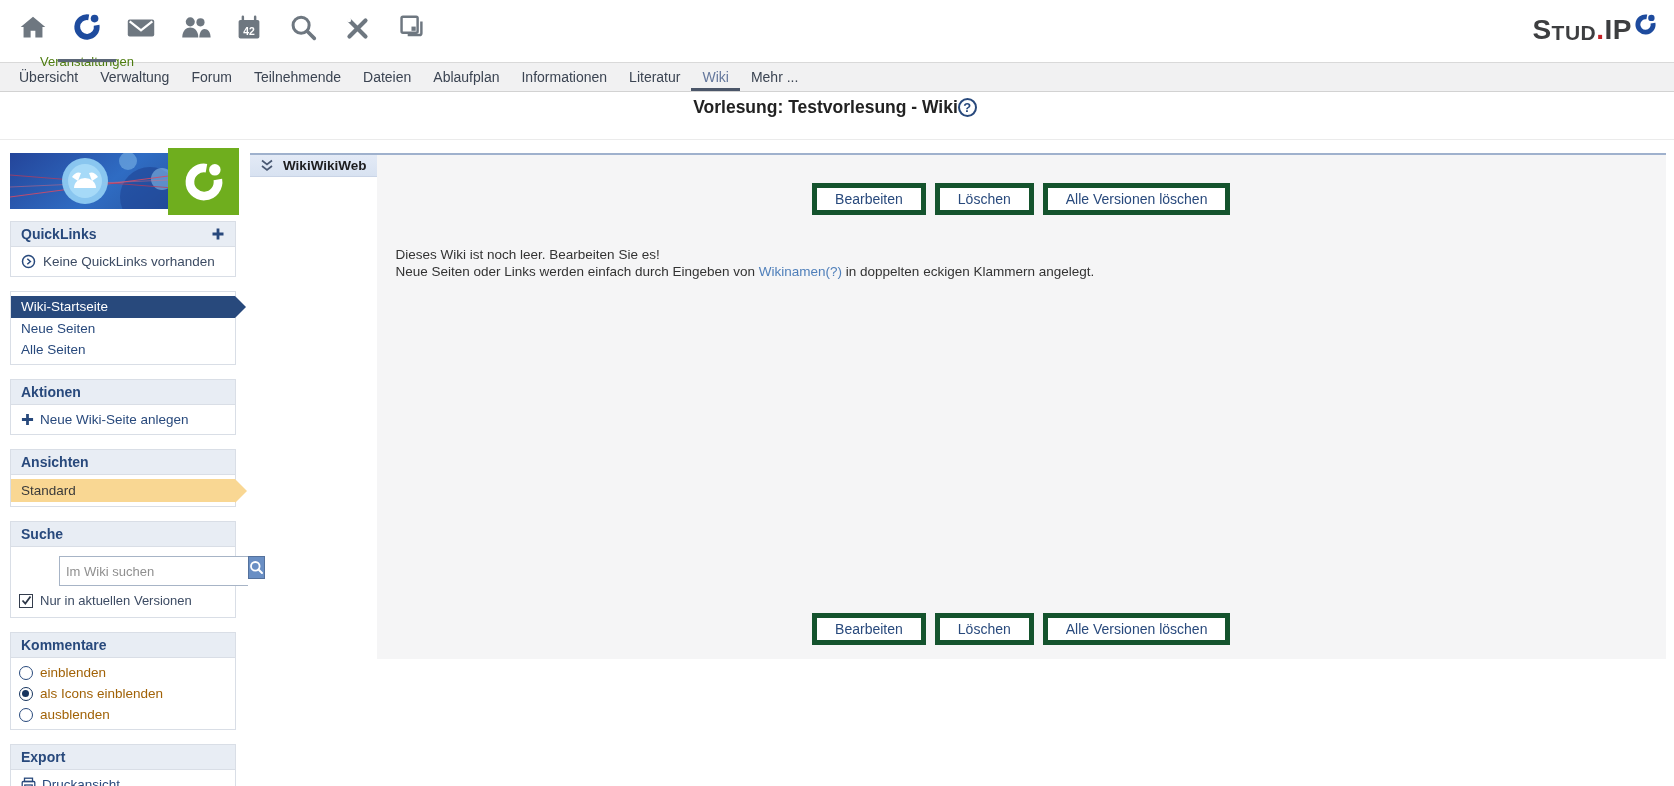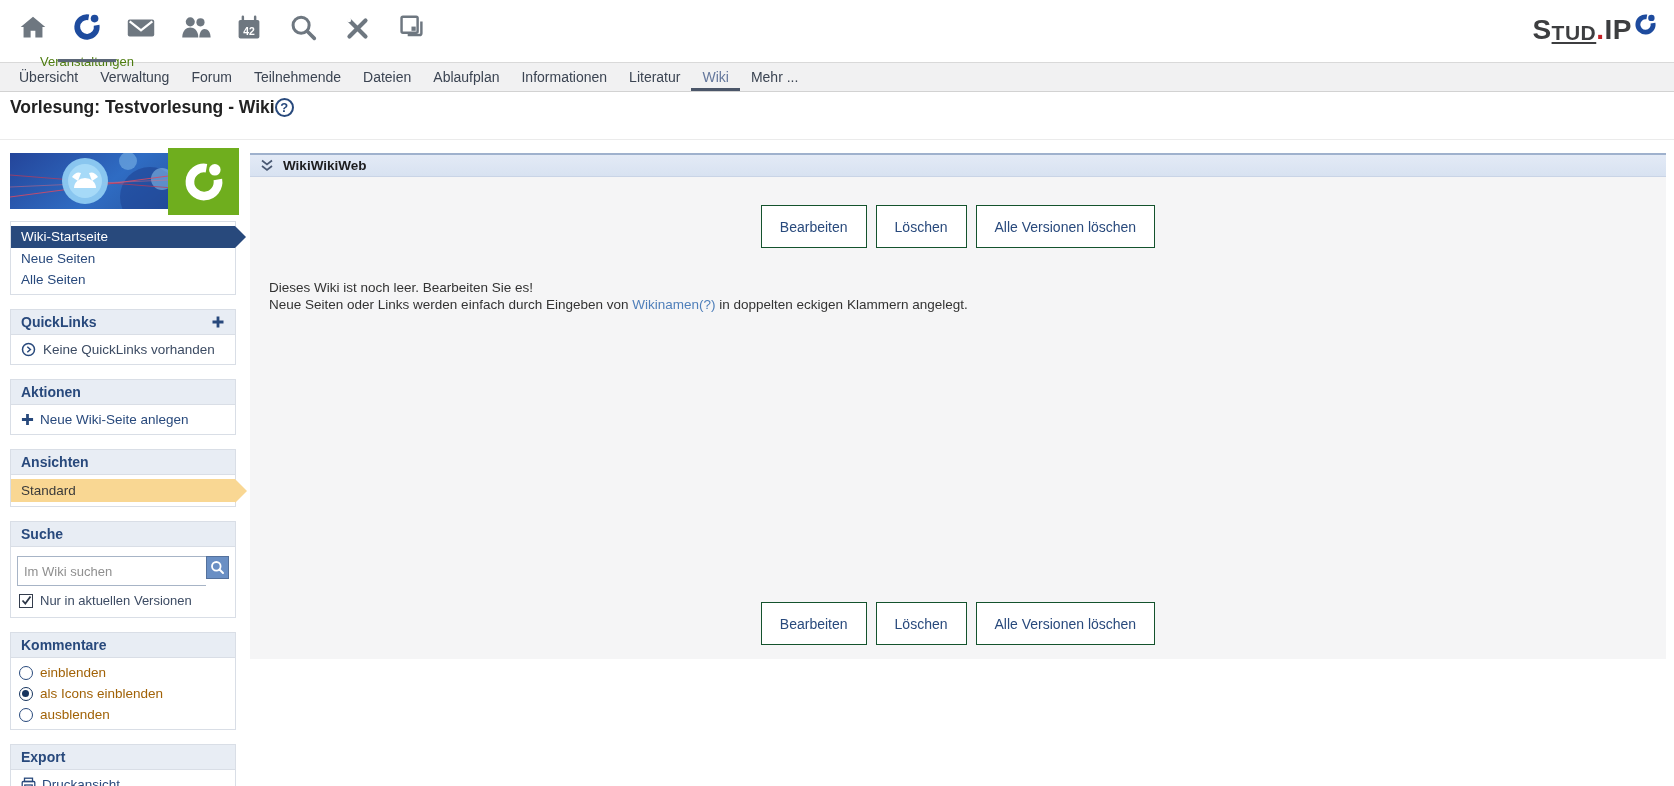--- a/index.html
+++ b/index.html
@@ -8,31 +8,31 @@
 
   
   .topbar { position:relative; height:62px; background:#fff; display:flex; align-items:flex-start; padding-left:6px; }
   .tb-item { width:54px; height:62px; display:flex; flex-direction:column; align-items:center; padding-top:11px; cursor:pointer; position:relative; }
   .tb-item svg { display:block; }
   .tb-label { font-size:13px; color:#4d7c0f; margin-top:11px; white-space:nowrap; }
   .tb-item.active::after { content:""; position:absolute; bottom:0; left:50%; transform:translateX(-50%); width:58px; height:3px; background:#5b6676; }
 
   .logo { position:absolute; top:16px; right:16px; display:flex; align-items:flex-start; font-weight:800; color:#3d3e40; letter-spacing:.5px; line-height:1; }
   .logo .lg-big { font-size:28px; }
-  .logo .lg-small { font-size:21px; margin-top:6px;text-decoration:underline; }
+  .logo .lg-small { font-size:21px; margin-top:6px; }
   .logo .lg-dot { font-size:28px; color:#c32026; }
   .logo svg { margin-left:1px; margin-top:-4px; }
 
   
   .tabbar { height:30px; background:#f1f1f2; border-top:1px solid #d9d9d9; border-bottom:1px solid #d2d2d2; display:flex; align-items:stretch; padding-left:8px; }
   .tab { display:flex; align-items:center; padding:0 11px; font-size:14px; color:#3b4452; text-decoration:none; cursor:pointer; }
   .tab.active { color:#64779c; border-bottom:3px solid #4b5669; padding-top:3px; }
 
   
-  .titlerow { height:48px; display:flex; align-items:center; justify-content:flex-start; padding:0 14px 16px 10px; border-bottom:1px solid #ebebeb; }
+  .titlerow { height:48px; display:flex; align-items:center; justify-content:center; padding:0 14px 16px 10px; border-bottom:1px solid #ebebeb; }
   .titlerow h1 { font-size:17.5px; font-weight:bold; color:#222; }
   .help-btn { width:19px; height:19px; border:2px solid #28497c; border-radius:50%; color:#28497c; font-size:13px; font-weight:bold; display:flex; align-items:center; justify-content:center; cursor:pointer; background:#fff; }
 
   
   .layout { display:flex; padding:13px 8px 0 10px; }
   .sidebar { width:226px; flex:0 0 226px; }
   .mainarea { flex:1; margin-left:14px; }
 
   
   .banner { position:relative; width:226px; height:56px; margin-bottom:12px; }
@@ -50,41 +50,41 @@
      border-top:11px solid transparent; border-bottom:11px solid transparent; border-left:11px solid #28497c; }
 
   .link-row { display:flex; align-items:center; gap:7px; padding:3px 10px; font-size:13.5px; color:#3c4b63; cursor:pointer; text-decoration:none; }
   .link-row.blue { color:#28497c;gap:6px; }
 
   .view-item { position:relative; background:#f9d793; color:#3a3a3a; font-size:13.5px; padding:4px 10px; cursor:pointer; }
   .view-item::after { content:""; position:absolute; right:-12px; top:0; width:0; height:0;
      border-top:12.5px solid transparent; border-bottom:12.5px solid transparent; border-left:12px solid #f9d793; }
 
   .search-row { display:flex; padding:5px 6px 4px 6px; }
-  .search-input { flex:1; height:23px; border:1px solid #a7b4c6; border-right:none; padding:14px 6px; font-size:13px; font-family:"Liberation Sans",sans-serif; color:#3b82f6; }
+  .search-input { flex:1; height:23px; border:1px solid #a7b4c6; border-right:none; padding:14px 6px; font-size:13px; font-family:"Liberation Sans",sans-serif; color:#3b82f6;margin-left:42px; }
   .search-input::placeholder { color:#8f8f8f; }
   .search-go { width:27px; height:23px; background:#6a8fc4; border:1px solid #54719c; display:flex; align-items:center; justify-content:center; cursor:pointer; }
 
   .check-row { display:flex; align-items:center; gap:7px; padding:3px 8px 5px 8px; font-size:13px; color:#3c4b63; cursor:pointer; }
   .checkbox { width:14px; height:14px; border:1.5px solid #333c4c; background:#fff; display:flex; align-items:center; justify-content:center; flex:0 0 14px; }
 
   .radio-row { display:flex; align-items:center; gap:7px; padding:2px 8px; font-size:13.5px; color:#a16207; cursor:pointer; line-height:17px; }
   .radio { width:14px; height:14px; border-radius:50%; border:1.5px solid #28497c; background:#fff; flex:0 0 14px; position:relative; }
   .radio.checked { border-color:#16345e; }
   .radio.checked::after { content:""; position:absolute; left:2px; top:2px; width:7px; height:7px; border-radius:50%; background:#16345e; }
 
   
-  .panel { border-top:2px solid #9fb1cd; height:506px; display:flex; flex-direction:column; }
+  .panel { border-top:2px solid #9fb1cd; height:506px; display:flex; flex-direction:row; }
   .panel-head { height:22px; background:linear-gradient(#e3eaf6,#d8e2f1); border-bottom:1px solid #c9d4e6; display:flex; align-items:center; gap:9px; padding:0 10px; cursor:pointer; }
   .panel-title { font-size:13.5px; font-weight:bold; color:#1d1d1f; }
   .panel-body { flex:1; background:#f5f5f6; display:flex; flex-direction:column; padding-bottom:14px; }
 
   .btn-row { display:flex; justify-content:center; gap:9px; margin-top:28px; }
   .btn-row.bottom { margin-top:auto; }
-  .wbtn { background:#fff; border:1px solid #14532d; color:#28497c; font-size:14px; font-family:"Liberation Sans",sans-serif; height:43px; padding:0 18px; cursor:pointer; }
+  .wbtn { background:#fff; border:5px solid #14532d; color:#28497c; font-size:14px; font-family:"Liberation Sans",sans-serif; height:32px; padding:0 18px; cursor:pointer; }
 
   .wiki-text { margin:32px 0 0 19px; font-size:13.5px; color:#333; line-height:16.5px; }
   .wiki-text a { color:#4f7fba; text-decoration:none; cursor:pointer; }
 </style>
 </head>
 <body>
 
 <header class="topbar">
   <div class="tb-item">
     <span>
@@ -219,46 +219,46 @@
       </svg>
       <div class="banner-logo">
         <svg width="46" height="46" viewBox="0 0 36 36">
           <path d="M28.83 16.09 A11 11 0 1 1 19.91 7.17" fill="none" stroke="#fff" stroke-width="6.8"></path>
           <circle cx="26.5" cy="8.5" r="4.5" fill="#fff"></circle>
         </svg>
       </div>
     </div>
 
     <div class="widget">
-      <div class="widget-body">
-        <a class="nav-item active">Wiki-Startseite</a>
-        <a class="nav-item">Neue Seiten</a>
-        <a class="nav-item">Alle Seiten</a>
-      </div>
-    </div>
-
-    <div class="widget">
       <div class="widget-header">
         <span>QuickLinks</span>
         <span style="cursor:pointer;display:flex;">
           <svg width="14" height="14" viewBox="0 0 14 14">
               <path d="M7 1.5 V12.5 M1.5 7 H12.5" stroke="#28497c" stroke-width="2.8"></path>
             </svg>
         </span>
       </div>
       <div class="widget-body">
         <div class="link-row">
           <span style="display:flex;">
             <svg width="15" height="15" viewBox="0 0 15 15">
                 <circle cx="7.5" cy="7.5" r="6" fill="none" stroke="#28497c" stroke-width="1.5"></circle>
                 <path d="M6.3 4.7 L9.4 7.5 L6.3 10.3" fill="none" stroke="#28497c" stroke-width="1.5"></path>
               </svg>
           </span>
           <span>Keine QuickLinks vorhanden</span>
         </div>
+      </div>
+    </div>
+
+    <div class="widget">
+      <div class="widget-body">
+        <a class="nav-item active">Wiki-Startseite</a>
+        <a class="nav-item">Neue Seiten</a>
+        <a class="nav-item">Alle Seiten</a>
       </div>
     </div>
 
     <div class="widget">
       <div class="widget-header">
           <span>Aktionen</span>
         </div>
       <div class="widget-body">
         <a class="link-row blue">
           <span style="display:flex;">

